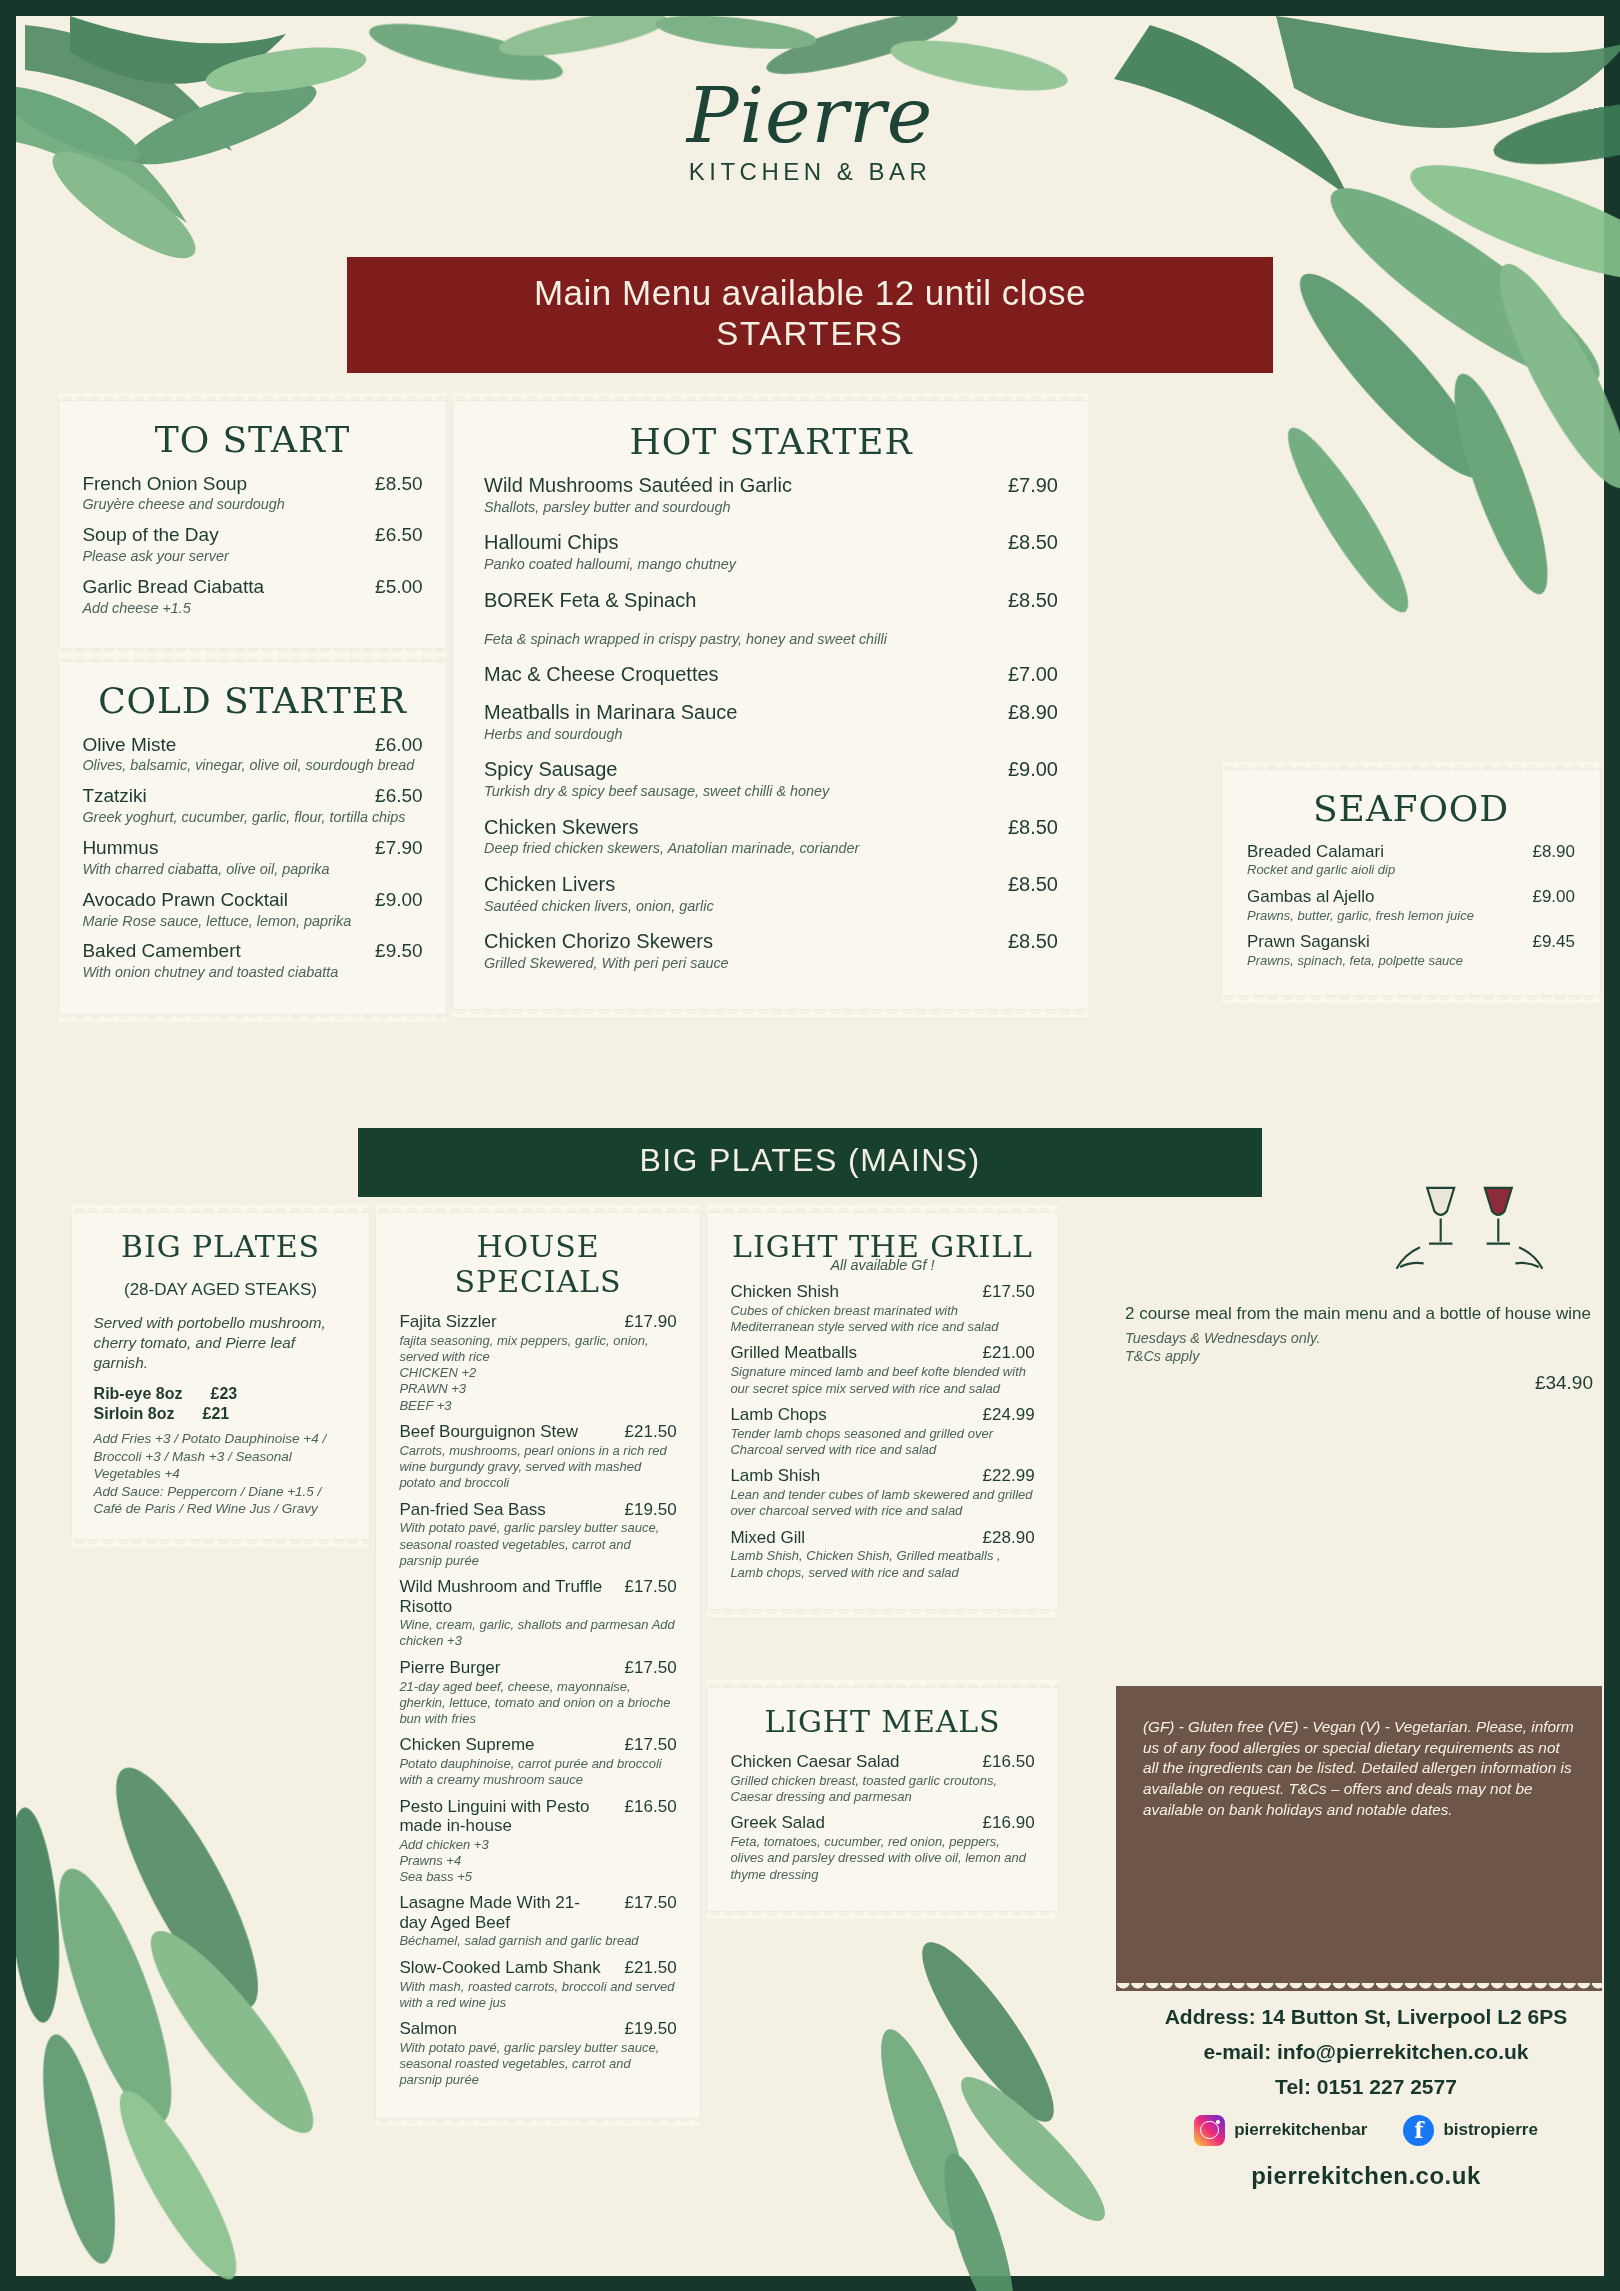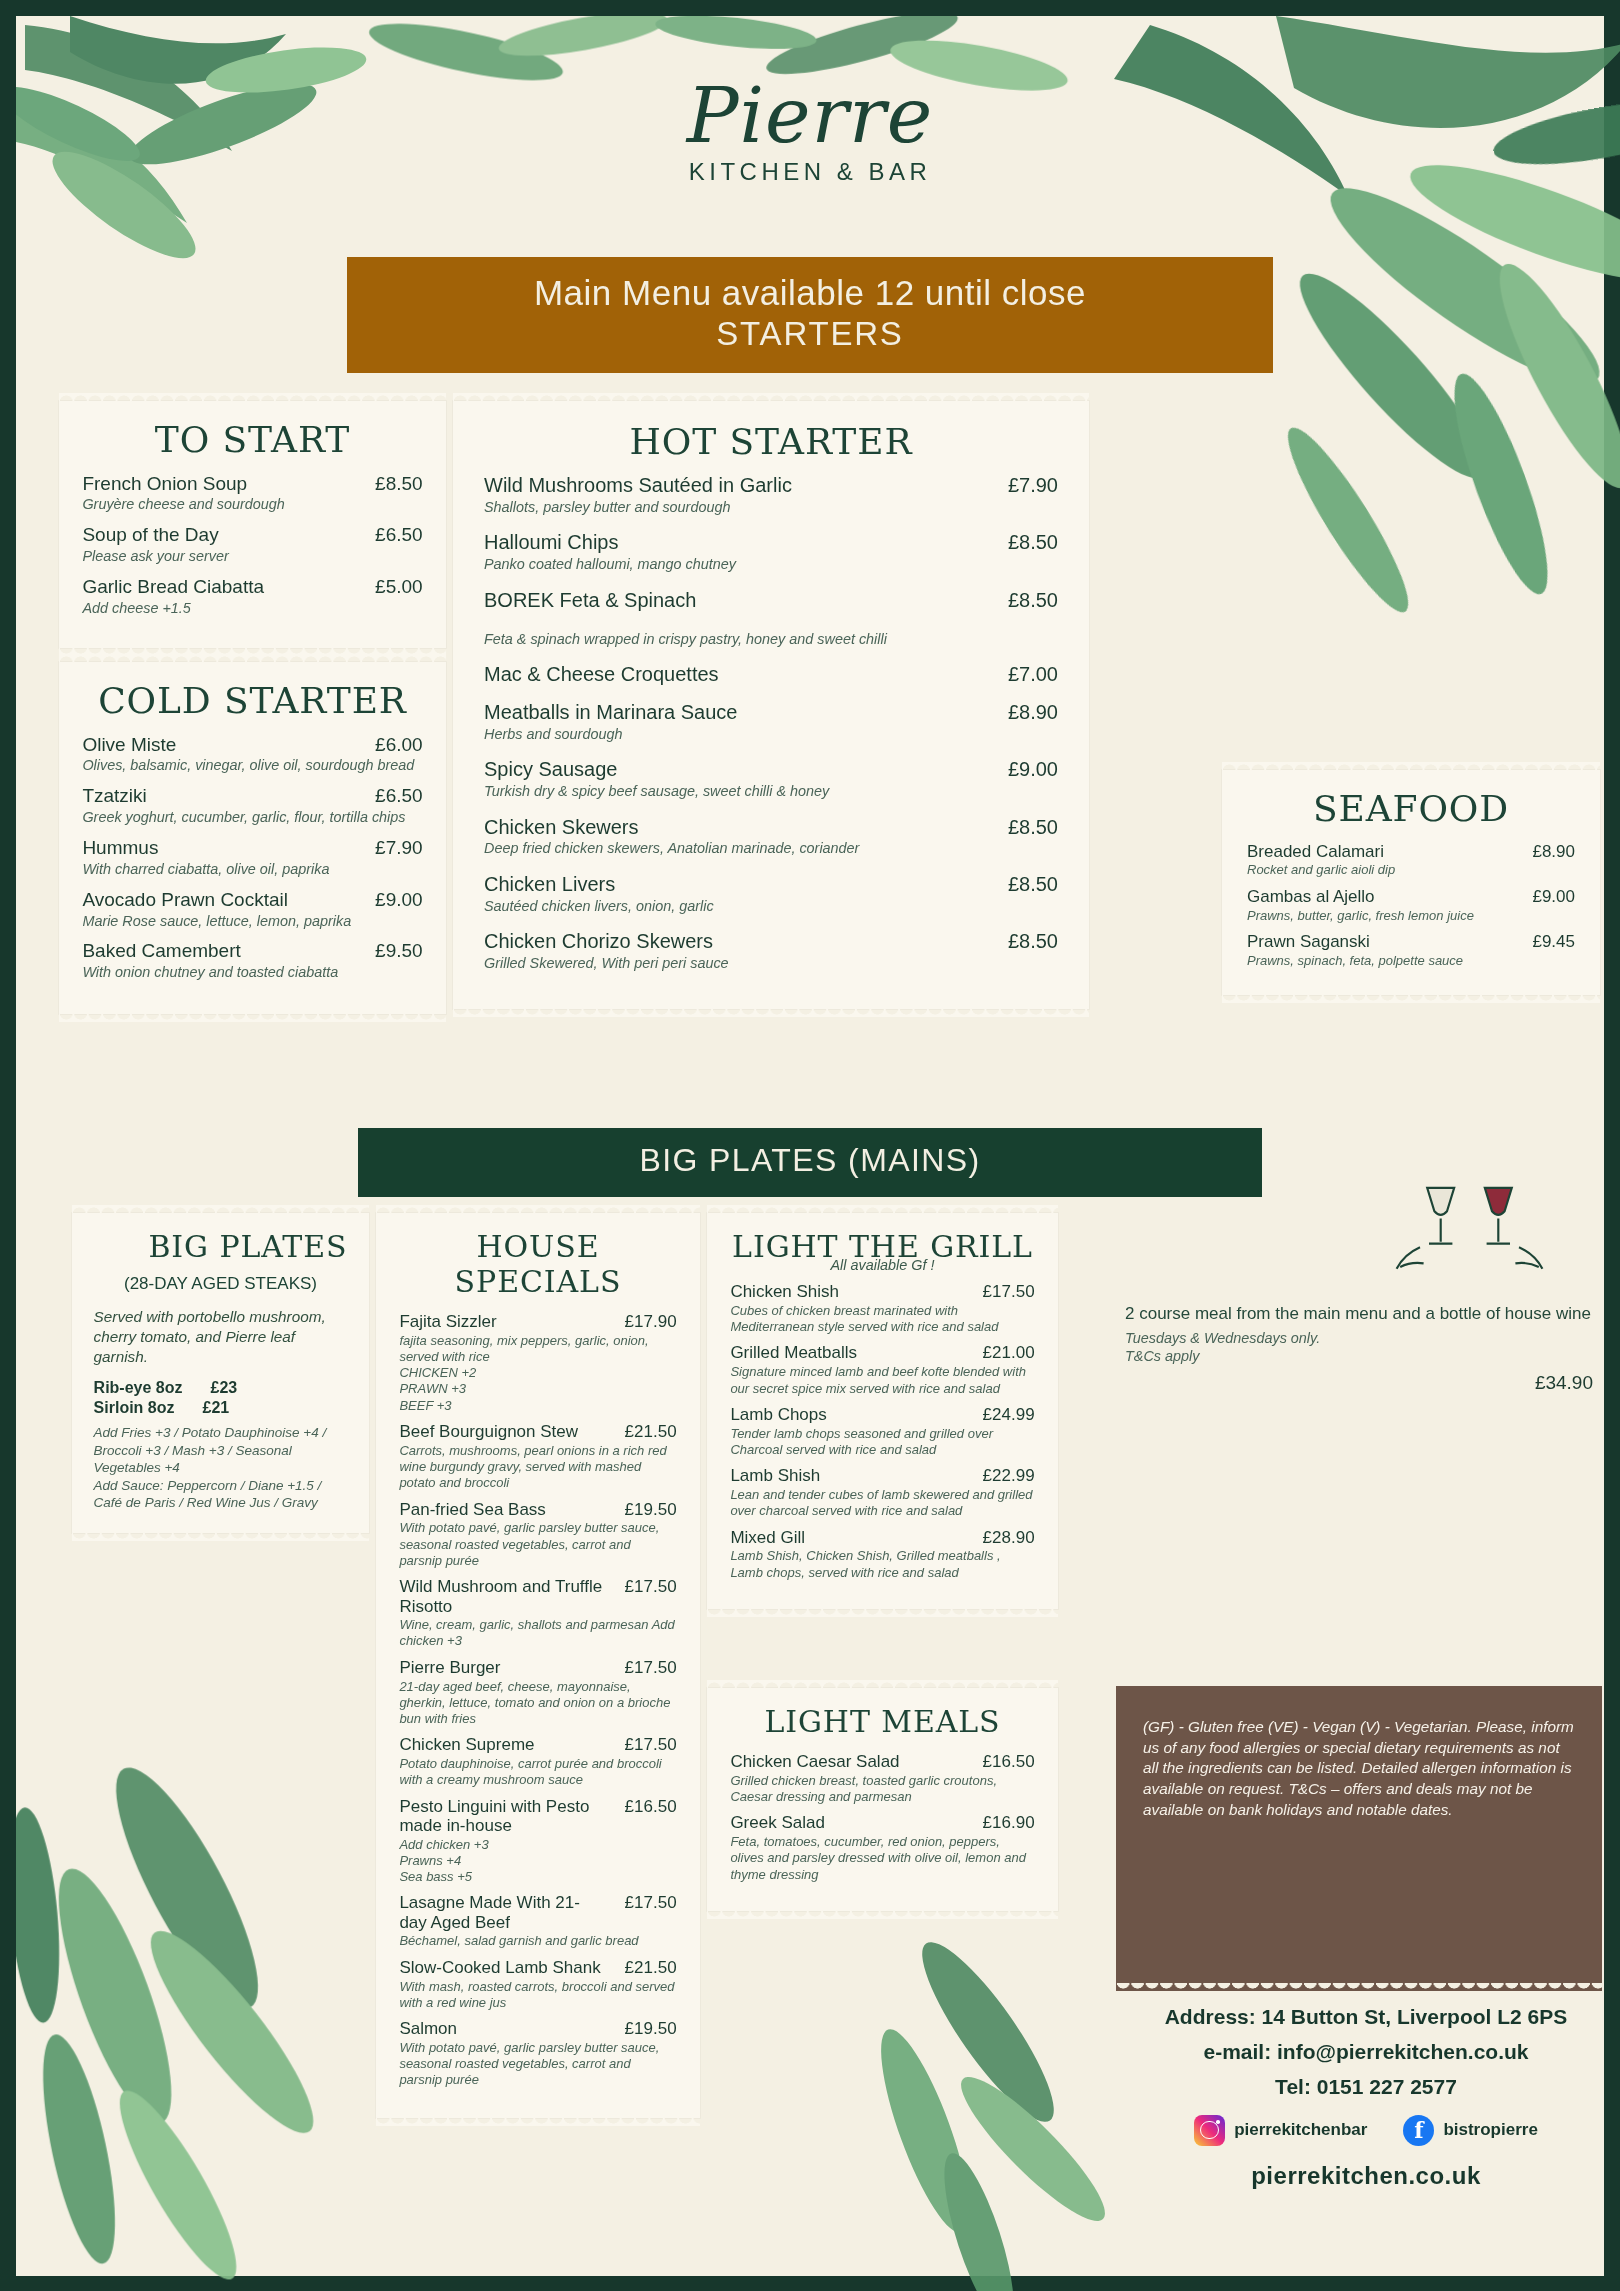--- a/index.html
+++ b/index.html
@@ -31,21 +31,21 @@
     color:#1d4436;
     line-height:.95;
     letter-spacing:0.9px;
   }
   .brand-sub {
     font-size:24px; letter-spacing:4.5px; color:#1d4436;
     margin-top:5.4px;
   }
   .ribbon {
     position:absolute; left:331px; right:331px; top:241px;
-    background:#a16207; color:#f3efe2;
+    background:#7f1d1d; color:#f3efe2;
     text-align:center;
     padding:16px 9px 20px;
     z-index:6;
   }
   .ribbon .r1 { font-size:35px; letter-spacing:0.5px; }
   .ribbon .r2 { font-size:33px; letter-spacing:1.8px; margin-top:1.8px;}
 
   
   .panel {
     position:absolute;
@@ -375,21 +375,21 @@
             <div class="item-price">£9.45</div>
           </div>
           <div class="item-desc" style="white-space: pre-line;">Prawns, spinach, feta, polpette sauce</div>
         </div>
       </div>
   </div>
 
   <div class="banner">BIG PLATES (MAINS)</div>
 
   <div class="panel scalloped" style="left:56px; top:1197px; width:297px; padding:12.6px 21.6px 21.6px;">
-    <div class="sec-title small" style="margin-bottom:10px;text-align:right;">BIG PLATES</div>
+    <div class="sec-title small" style="margin-bottom:16px;">BIG PLATES</div>
     <div style="text-align:center;font-size:17px;color:#1d4436;margin-bottom:12.6px;">(28-DAY AGED STEAKS)</div>
     <div class="steak-intro">Served with portobello mushroom, cherry tomato, and Pierre leaf garnish.</div>
     <div id="steak_list">
         <div class="steak-line">
           <span>Rib-eye 8oz</span>
           <span>£23</span>
         </div>
         <div class="steak-line">
           <span>Sirloin 8oz</span>
           <span>£21</span>

